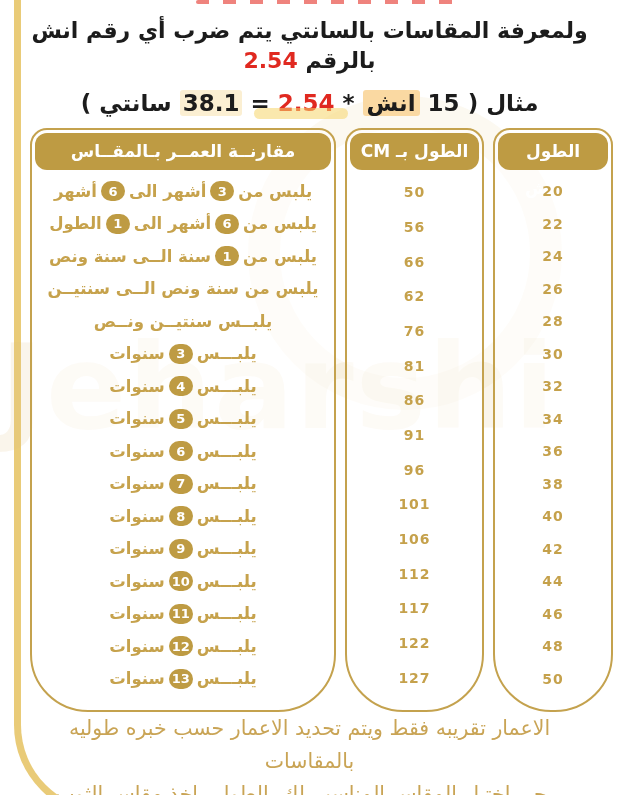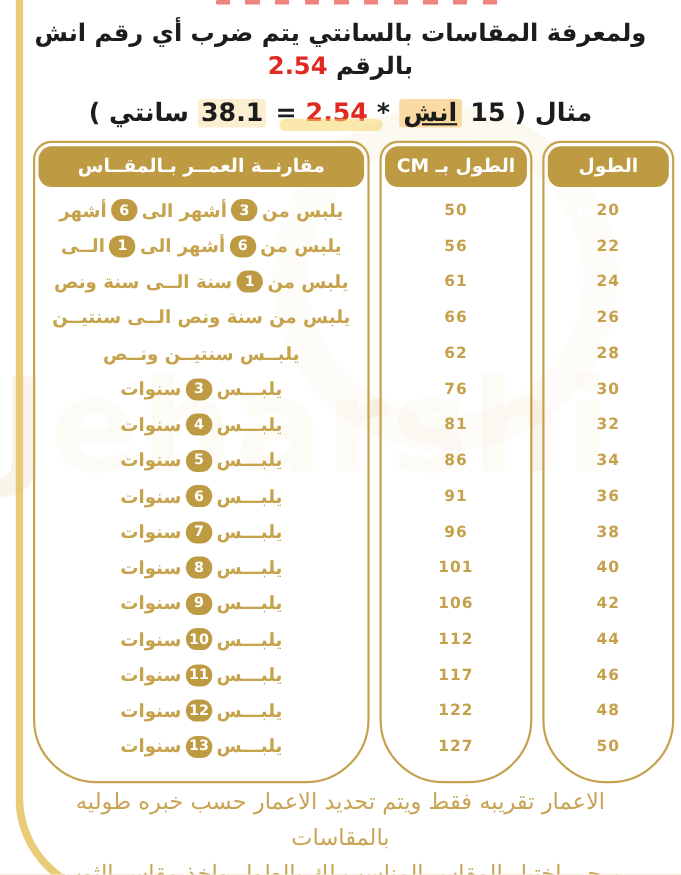--- a/index.html
+++ b/index.html
@@ -32,21 +32,21 @@
   .hline1{
     position:relative;margin:16px 16px 0;text-align:center;direction:rtl;
     font-weight:bold;font-size:22px;color:#1c1c1c;line-height:1.35;
   }
   .red-num{color:#E02920;}
   .hline2{
     position:relative;margin:15px 24px 0;text-align:center;direction:rtl;
     font-weight:bold;font-size:23px;color:#1c1c1c;
   }
   .hl-soft{background:#FBEFD2;padding:0 3px;border-radius:3px;}
-  .hl-unit{background:#FAD9A2;padding:0 4px;border-radius:3px;text-decoration:underline;}
+  .hl-unit{background:#FAD9A2;padding:0 4px;border-radius:3px;}
   .under-pill{
     position:absolute;left:254px;top:108px;width:94px;height:11px;
     background:#F6D66A;opacity:.55;border-radius:7px;
   }
   
   .columns{
     position:absolute;left:30px;top:128px;width:583px;height:584px;
     display:flex;gap:9px;
   }
   .col{
@@ -104,21 +104,21 @@
             <span class="circle">3</span>
             <span>أشهر الى</span>
             <span class="circle">6</span>
             <span>أشهر</span>
           </div>
           <div class="row age-row">
             <span>يلبس من</span>
             <span class="circle">6</span>
             <span>أشهر الى</span>
             <span class="circle">1</span>
-            <span>الــى</span>
+            <span>الطول</span>
           </div>
           <div class="row age-row">
             <span>يلبس من</span>
             <span class="circle">1</span>
             <span>سنة الــى سنة ونص</span>
           </div>
           <div class="row age-row">
             <span>يلبس من سنة ونص الــى سنتيــن</span>
           </div>
           <div class="row age-row">
@@ -180,21 +180,20 @@
             <span>سنوات</span>
           </div>
         </div>
     </div>
 
     <div class="col col-cm">
       <div class="pill">الطول بـ CM</div>
       <div class="rows" id="cm-rows">
           <div class="row num-row">50</div>
           <div class="row num-row">56</div>
-          <div class="row num-row">61</div>
           <div class="row num-row">66</div>
           <div class="row num-row">62</div>
           <div class="row num-row">76</div>
           <div class="row num-row">81</div>
           <div class="row num-row">86</div>
           <div class="row num-row">91</div>
           <div class="row num-row">96</div>
           <div class="row num-row">101</div>
           <div class="row num-row">106</div>
           <div class="row num-row">112</div>

